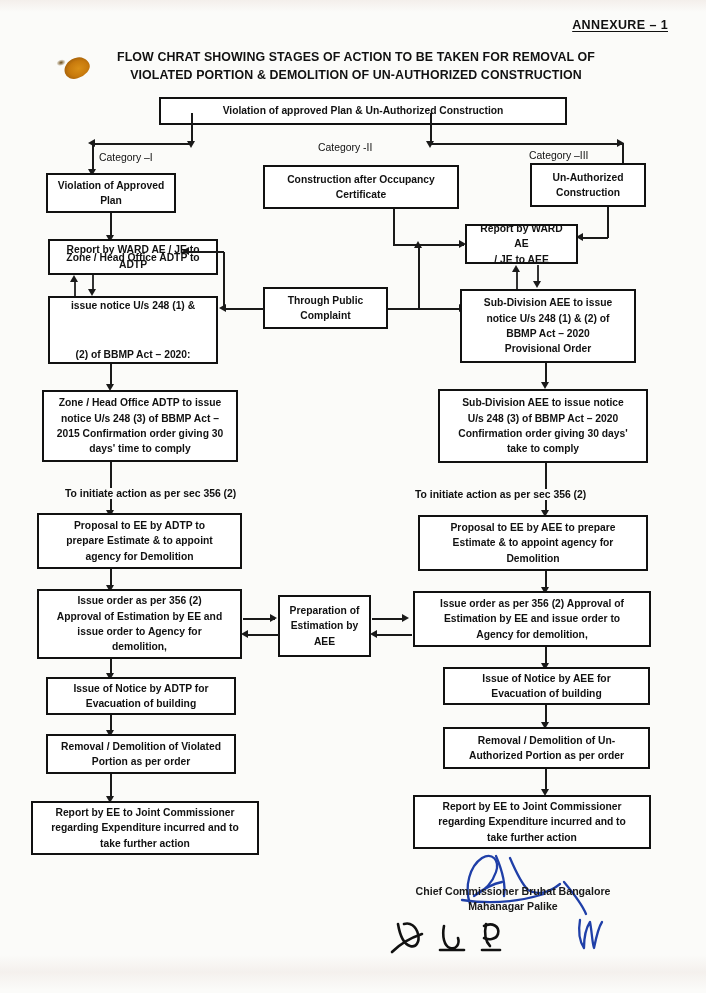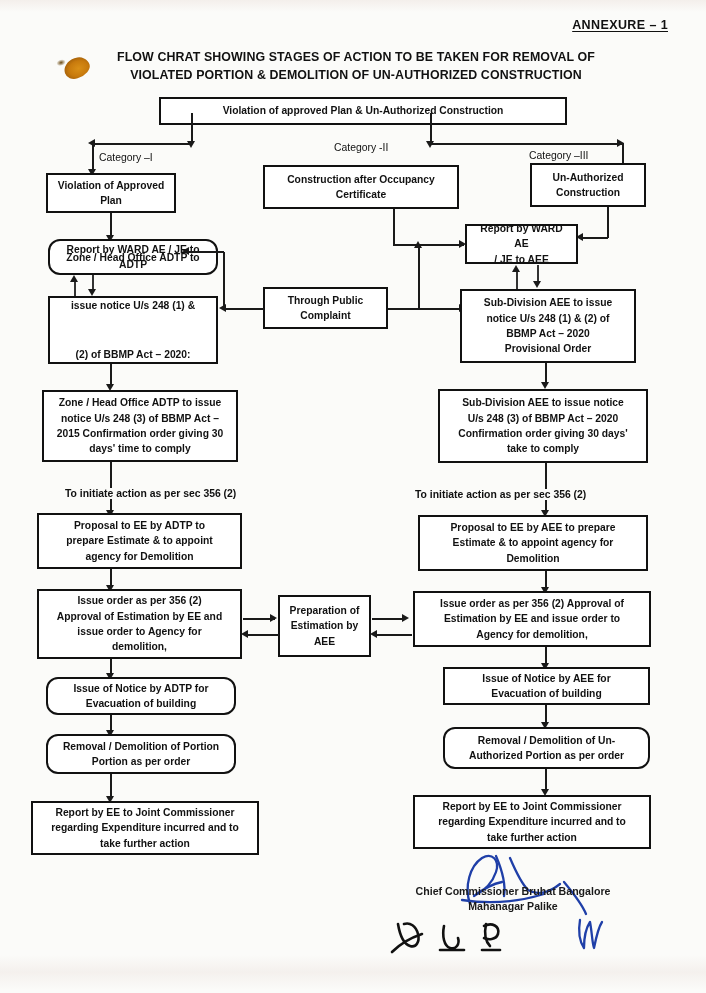--- a/index.html
+++ b/index.html
@@ -45,21 +45,21 @@
 
   
   .box{
     position:absolute;box-sizing:border-box;
     background:#fff;border:1.6px solid #111;
     display:flex;align-items:center;justify-content:center;
     text-align:center;font-weight:bold;font-size:10.3px;line-height:1.5;
     padding:2px 5px;
   }
   .box.heavy{border-width:2.6px;}
-  .box.medium{border-width:2.1px;border-radius:12px;}
+  .box.medium{border-width:2.1px;}
   .box span{display:block;}
 
   
   .cap{
     position:absolute;font-size:10.4px;font-weight:normal;
     white-space:nowrap;
   }
   .cap.b{font-weight:bold;}
 
   
@@ -105,21 +105,21 @@
   <div class="arrow left" style="left:88px;top:139px;"></div>
 
   <div class="ln v" style="left:430px;top:113px;height:30px;"></div>
   <div class="arrow down" style="left:426px;top:141px;"></div>
   <div class="ln h" style="left:430px;top:143px;width:192px;"></div>
   <div class="arrow right" style="left:617px;top:139px;"></div>
   <div class="ln v" style="left:622px;top:143px;height:22px;"></div>
   <div class="arrow down" style="left:618px;top:163px;"></div>
 
   <div class="cap" style="left:99px;top:152px;">Category –I</div>
-  <div class="cap" style="left:318px;top:142px;margin-left:16px;">Category -II</div>
+  <div class="cap" style="left:318px;top:142px;">Category -II</div>
   <div class="cap" style="left:529px;top:150px;">Category –III</div>
 
   <div class="box heavy" style="left:46px;top:173px;width:130px;height:40px;flex-direction:column;">
     <span>Violation of Approved Plan</span>
   </div>
   <div class="ln v" style="left:110px;top:213px;height:24px;"></div>
   <div class="arrow down" style="left:106px;top:235px;"></div>
 
   <div class="box medium" style="left:48px;top:239px;width:170px;height:36px;">
     <span>Report by WARD AE / JE to ADTP</span>
@@ -172,21 +172,21 @@
 
   <div class="box medium" style="left:46px;top:677px;width:190px;height:38px;flex-direction:column;">
     <span>Issue of Notice by ADTP for</span>
     <span>Evacuation of building</span>
   </div>
 
   <div class="ln v" style="left:110px;top:715px;height:17px;"></div>
   <div class="arrow down" style="left:106px;top:730px;"></div>
 
   <div class="box medium" style="left:46px;top:734px;width:190px;height:40px;flex-direction:column;">
-    <span>Removal / Demolition of Portion</span>
+    <span>Removal / Demolition of Violated</span>
     <span>Portion as per  order</span>
   </div>
 
   <div class="ln v" style="left:110px;top:774px;height:24px;"></div>
   <div class="arrow down" style="left:106px;top:796px;"></div>
 
   <div class="box heavy" style="left:31px;top:801px;width:228px;height:54px;flex-direction:column;">
     <span>Report by EE to Joint Commissioner</span>
     <span>regarding Expenditure incurred and to</span>
     <span>take further action</span>

